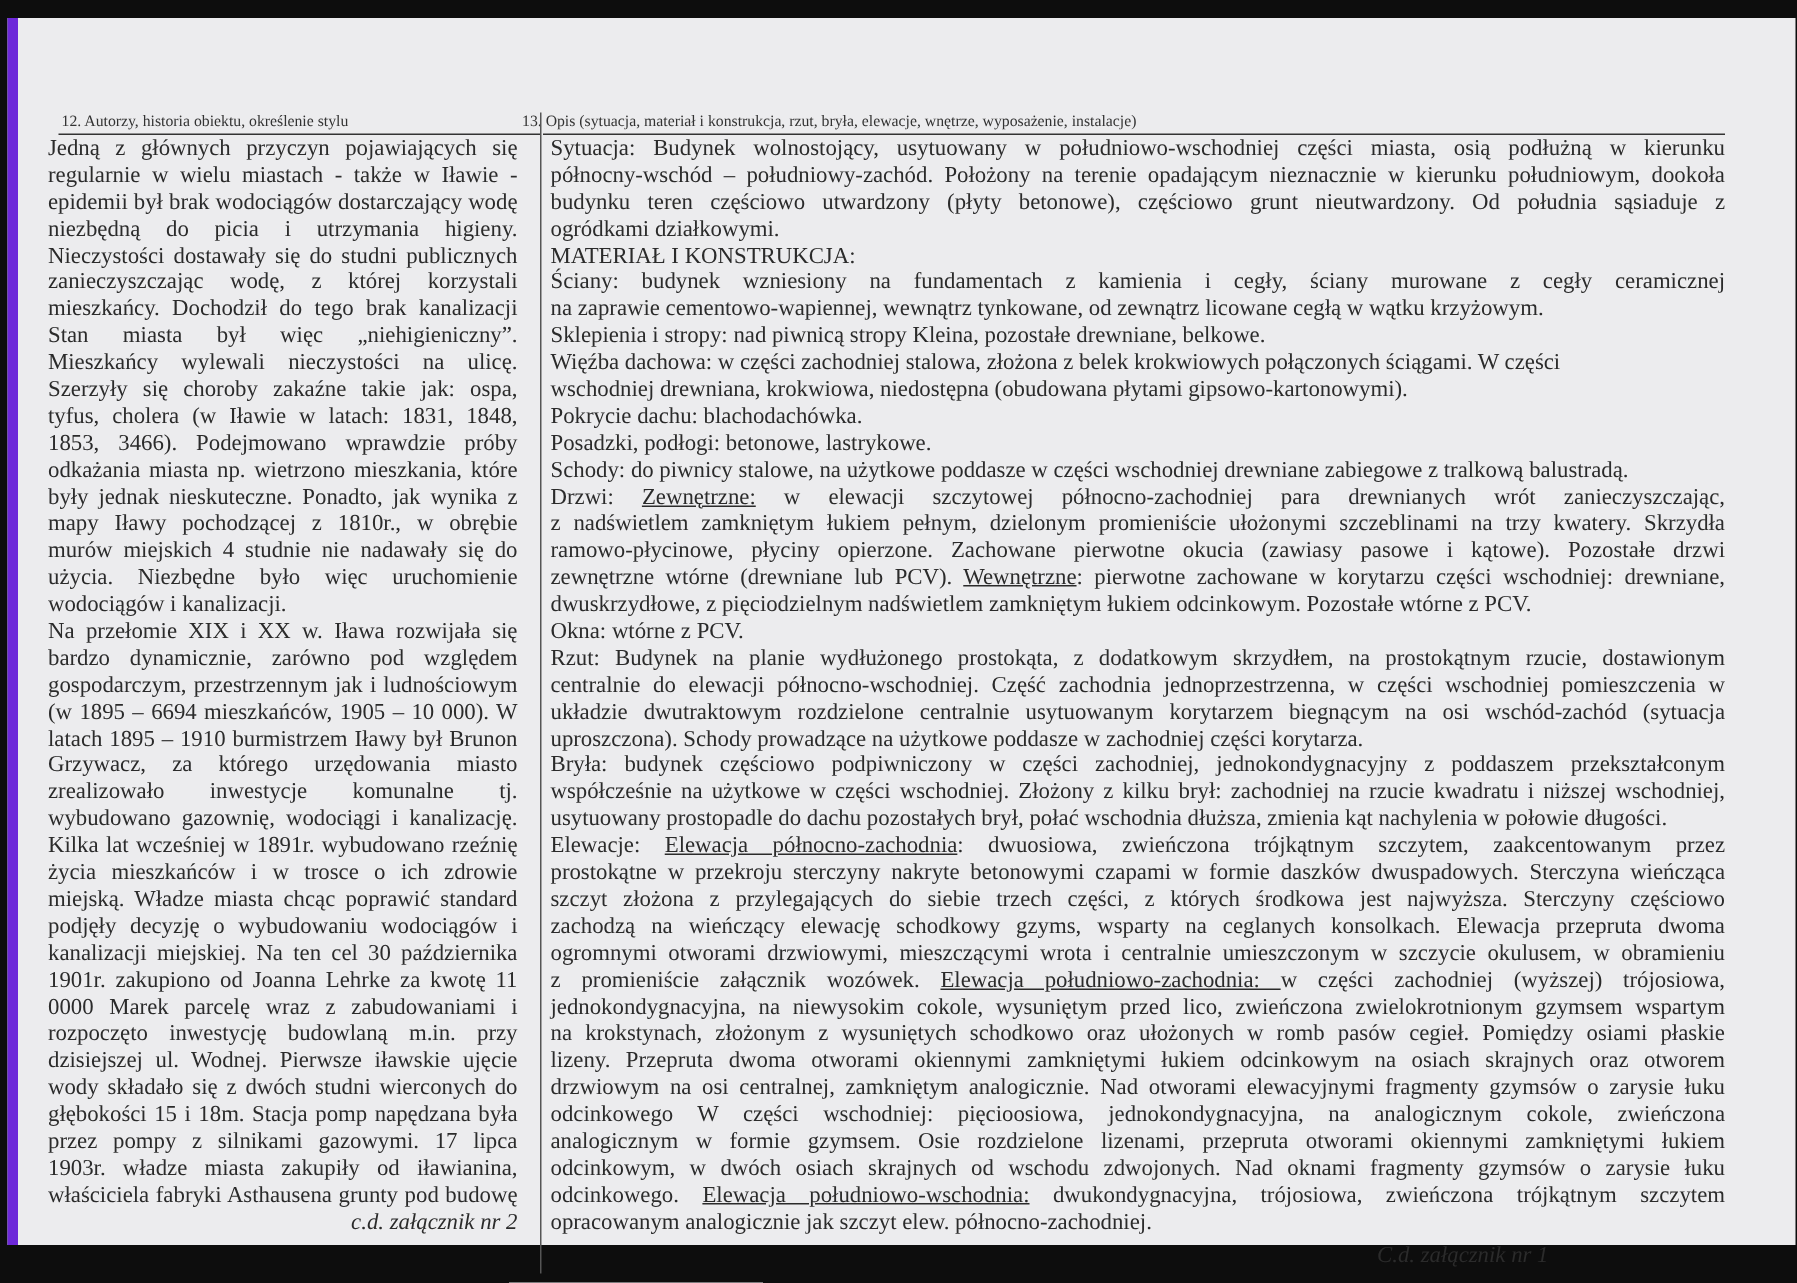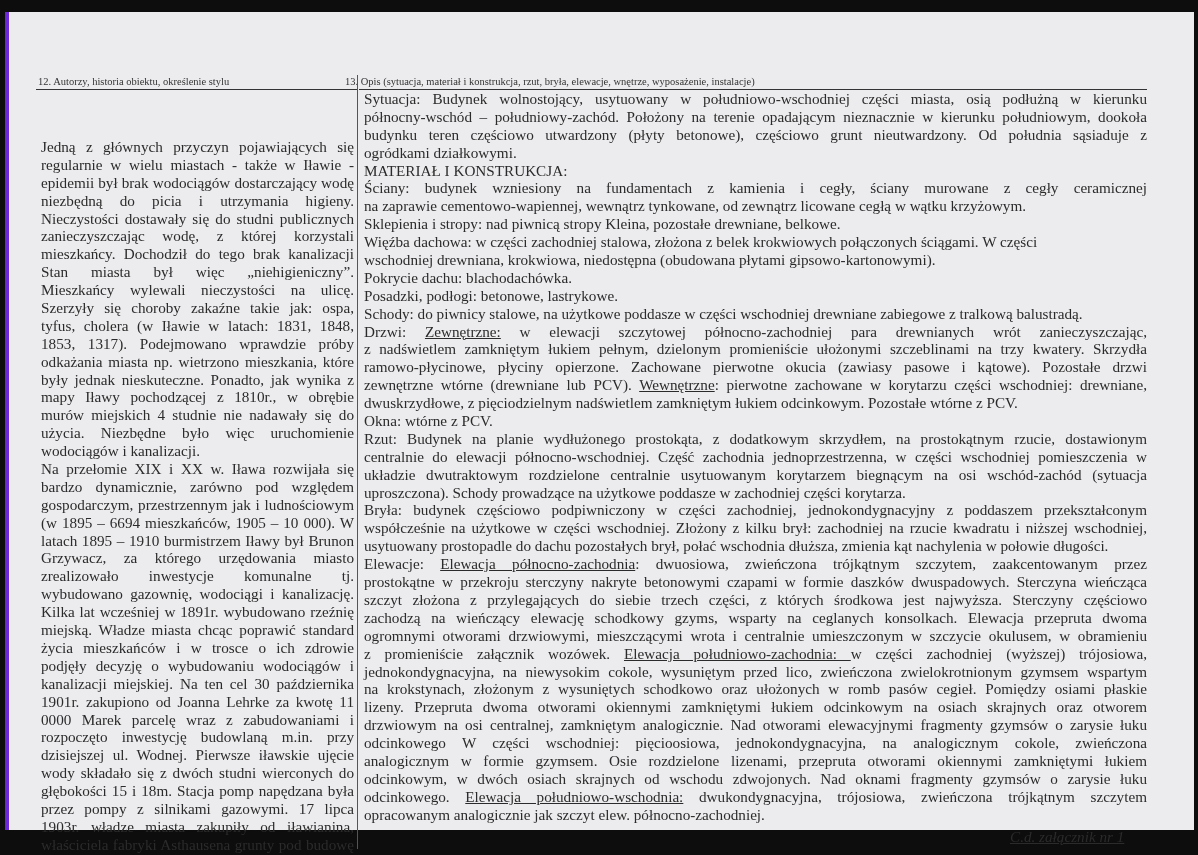--- a/index.html
+++ b/index.html
@@ -6,53 +6,52 @@
     body {
       width: 1198px; height: 855px; overflow: hidden;
       background: #0d0d0d;
       font-family: "Liberation Serif", "DejaVu Serif", serif;
       color: #2b2b2b;
       position: relative;
     }
     .page {
       position: absolute; left: 5px; top: 12px; width: 1185px; height: 818px;
       background: #ececee;
-      border-left: 4px solid #6d28d9;
+      border-left: 7px solid #6d28d9;
     }
     .col-header {
       position: absolute; top: 64px; font-size: 10.5px; color: #333; line-height: 12px;
       white-space: nowrap;
     }
     .hdr-left { left: 29px; }
     .hdr-right { left: 336px; text-align: center; }
     .rule {
       position: absolute; top: 77px; height: 1px; background: #333;
     }
     .rule-left { left: 27px; width: 321px; }
     .rule-right { left: 350px; width: 788px; }
     .divider {
       position: absolute; left: 348px; top: 63px; width: 1px; height: 774px; background: #555;
     }
     .col {
       position: absolute; top: 78px; font-size: 15.2px; line-height: 17.9px;
     }
-    .col-left { left: 32px; width: 313px; margin-top: 48px; }
+    .col-left { left: 20px; width: 313px; }
     .col-right { left: 355px; width: 783px; }
     .ln {
       display: block; text-align: justify; text-align-last: justify; white-space: nowrap;
       height: 17.9px; overflow: visible;
     }
     .ln.last { text-align-last: left; }
     .ln.right { text-align: right; text-align-last: right; font-style: italic; }
     .b { font-weight: normal; }
     .u { text-decoration: underline; }
     .cont-right {
-      position: absolute; top: 816px; left: 1001px; font-size: 15.2px; font-style: italic;
+      position: absolute; top: 816px; left: 906px; font-size: 15.2px; font-style: italic;
       white-space: nowrap;
-      text-decoration: underline;
     }
   </style>
 </head>
 <body>
 
 <div class="page">
 
   <div class="col-header hdr-left">12. Autorzy, historia obiektu, określenie stylu</div>
   <div class="col-header hdr-right">13. Opis (sytuacja, materiał i konstrukcja, rzut, bryła, elewacje, wnętrze, wyposażenie, instalacje)</div>
   <div class="rule rule-left"></div>
@@ -64,49 +63,50 @@
     <span class="ln">regularnie w wielu miastach - także w Iławie -</span>
     <span class="ln">epidemii był brak wodociągów dostarczający wodę</span>
     <span class="ln">niezbędną do picia i utrzymania higieny.</span>
     <span class="ln">Nieczystości dostawały się do studni publicznych</span>
     <span class="ln">zanieczyszczając wodę, z której korzystali</span>
     <span class="ln">mieszkańcy. Dochodził do tego brak kanalizacji</span>
     <span class="ln">Stan miasta był więc „niehigieniczny”.</span>
     <span class="ln">Mieszkańcy wylewali nieczystości na ulicę.</span>
     <span class="ln">Szerzyły się choroby zakaźne takie jak: ospa,</span>
     <span class="ln">tyfus, cholera (w Iławie w latach: 1831, 1848,</span>
-    <span class="ln">1853, 1317). Podejmowano wprawdzie próby</span>
+    <span class="ln">1853, 3466). Podejmowano wprawdzie próby</span>
     <span class="ln">odkażania miasta np. wietrzono mieszkania, które</span>
     <span class="ln">były jednak nieskuteczne. Ponadto, jak wynika z</span>
     <span class="ln">mapy Iławy pochodzącej z 1810r., w obrębie</span>
     <span class="ln">murów miejskich 4 studnie nie nadawały się do</span>
     <span class="ln">użycia. Niezbędne było więc uruchomienie</span>
     <span class="ln last">wodociągów i kanalizacji.</span>
     <span class="ln">Na przełomie XIX i XX w. Iława rozwijała się</span>
     <span class="ln">bardzo dynamicznie, zarówno pod względem</span>
     <span class="ln">gospodarczym, przestrzennym jak i ludnościowym</span>
     <span class="ln">(w 1895 – 6694 mieszkańców, 1905 – 10 000). W</span>
     <span class="ln">latach 1895 – 1910 burmistrzem Iławy był Brunon</span>
     <span class="ln">Grzywacz, za którego urzędowania miasto</span>
     <span class="ln">zrealizowało inwestycje komunalne tj.</span>
     <span class="ln">wybudowano gazownię, wodociągi i kanalizację.</span>
     <span class="ln">Kilka lat wcześniej w 1891r. wybudowano rzeźnię</span>
+    <span class="ln">życia mieszkańców i w trosce o ich zdrowie</span>
     <span class="ln">miejską. Władze miasta chcąc poprawić standard</span>
-    <span class="ln">życia mieszkańców i w trosce o ich zdrowie</span>
     <span class="ln">podjęły decyzję o wybudowaniu wodociągów i</span>
     <span class="ln">kanalizacji miejskiej. Na ten cel 30 października</span>
     <span class="ln">1901r. zakupiono od Joanna Lehrke za kwotę 11</span>
     <span class="ln">0000 Marek parcelę wraz z zabudowaniami i</span>
     <span class="ln">rozpoczęto inwestycję budowlaną m.in. przy</span>
     <span class="ln">dzisiejszej ul. Wodnej. Pierwsze iławskie ujęcie</span>
     <span class="ln">wody składało się z dwóch studni wierconych do</span>
     <span class="ln">głębokości 15 i 18m. Stacja pomp napędzana była</span>
     <span class="ln">przez pompy z silnikami gazowymi. 17 lipca</span>
     <span class="ln">1903r. władze miasta zakupiły od iławianina,</span>
     <span class="ln">właściciela fabryki Asthausena grunty pod budowę</span>
+    <span class="ln right">c.d. załącznik nr 2</span>
   </div>
 
   <div class="col col-right">
 
     <span class="ln"><span class="b">Sytuacja:</span><span> Budynek wolnostojący, usytuowany w południowo-wschodniej części miasta, osią podłużną w kierunku</span></span>
     <span class="ln">północny-wschód – południowy-zachód. Położony na terenie opadającym nieznacznie w kierunku południowym, dookoła</span>
     <span class="ln">budynku teren częściowo utwardzony (płyty betonowe), częściowo grunt nieutwardzony. Od południa sąsiaduje z</span>
     <span class="ln last">ogródkami działkowymi.</span>
 
     <span class="ln last b">MATERIAŁ I KONSTRUKCJA:</span>

